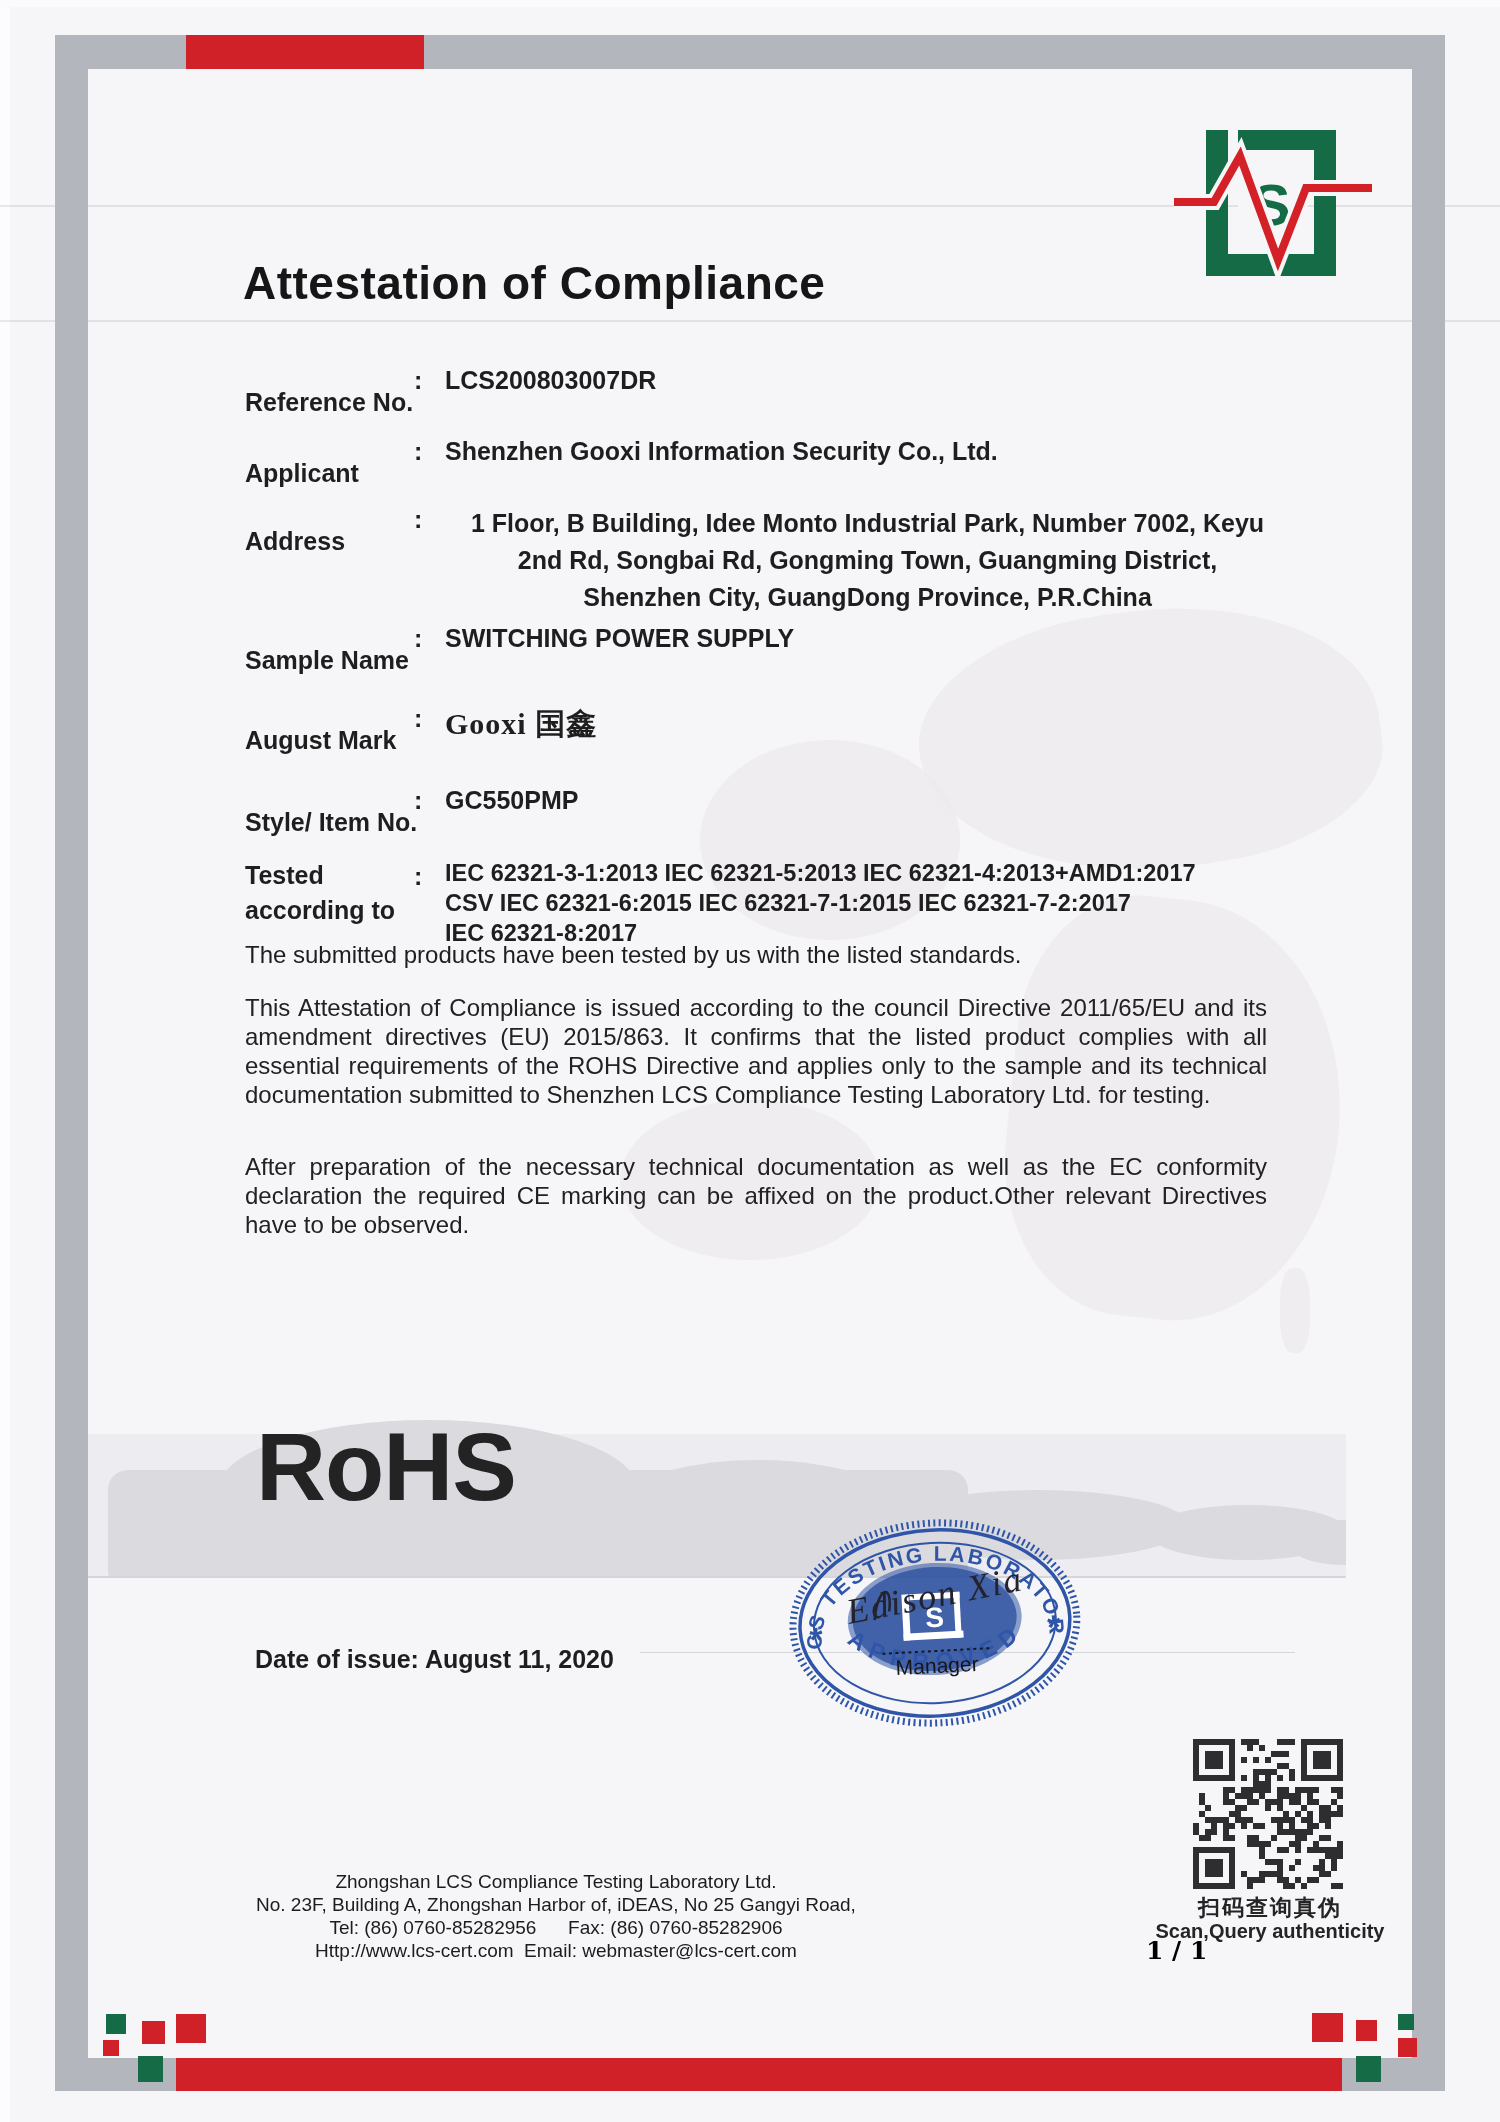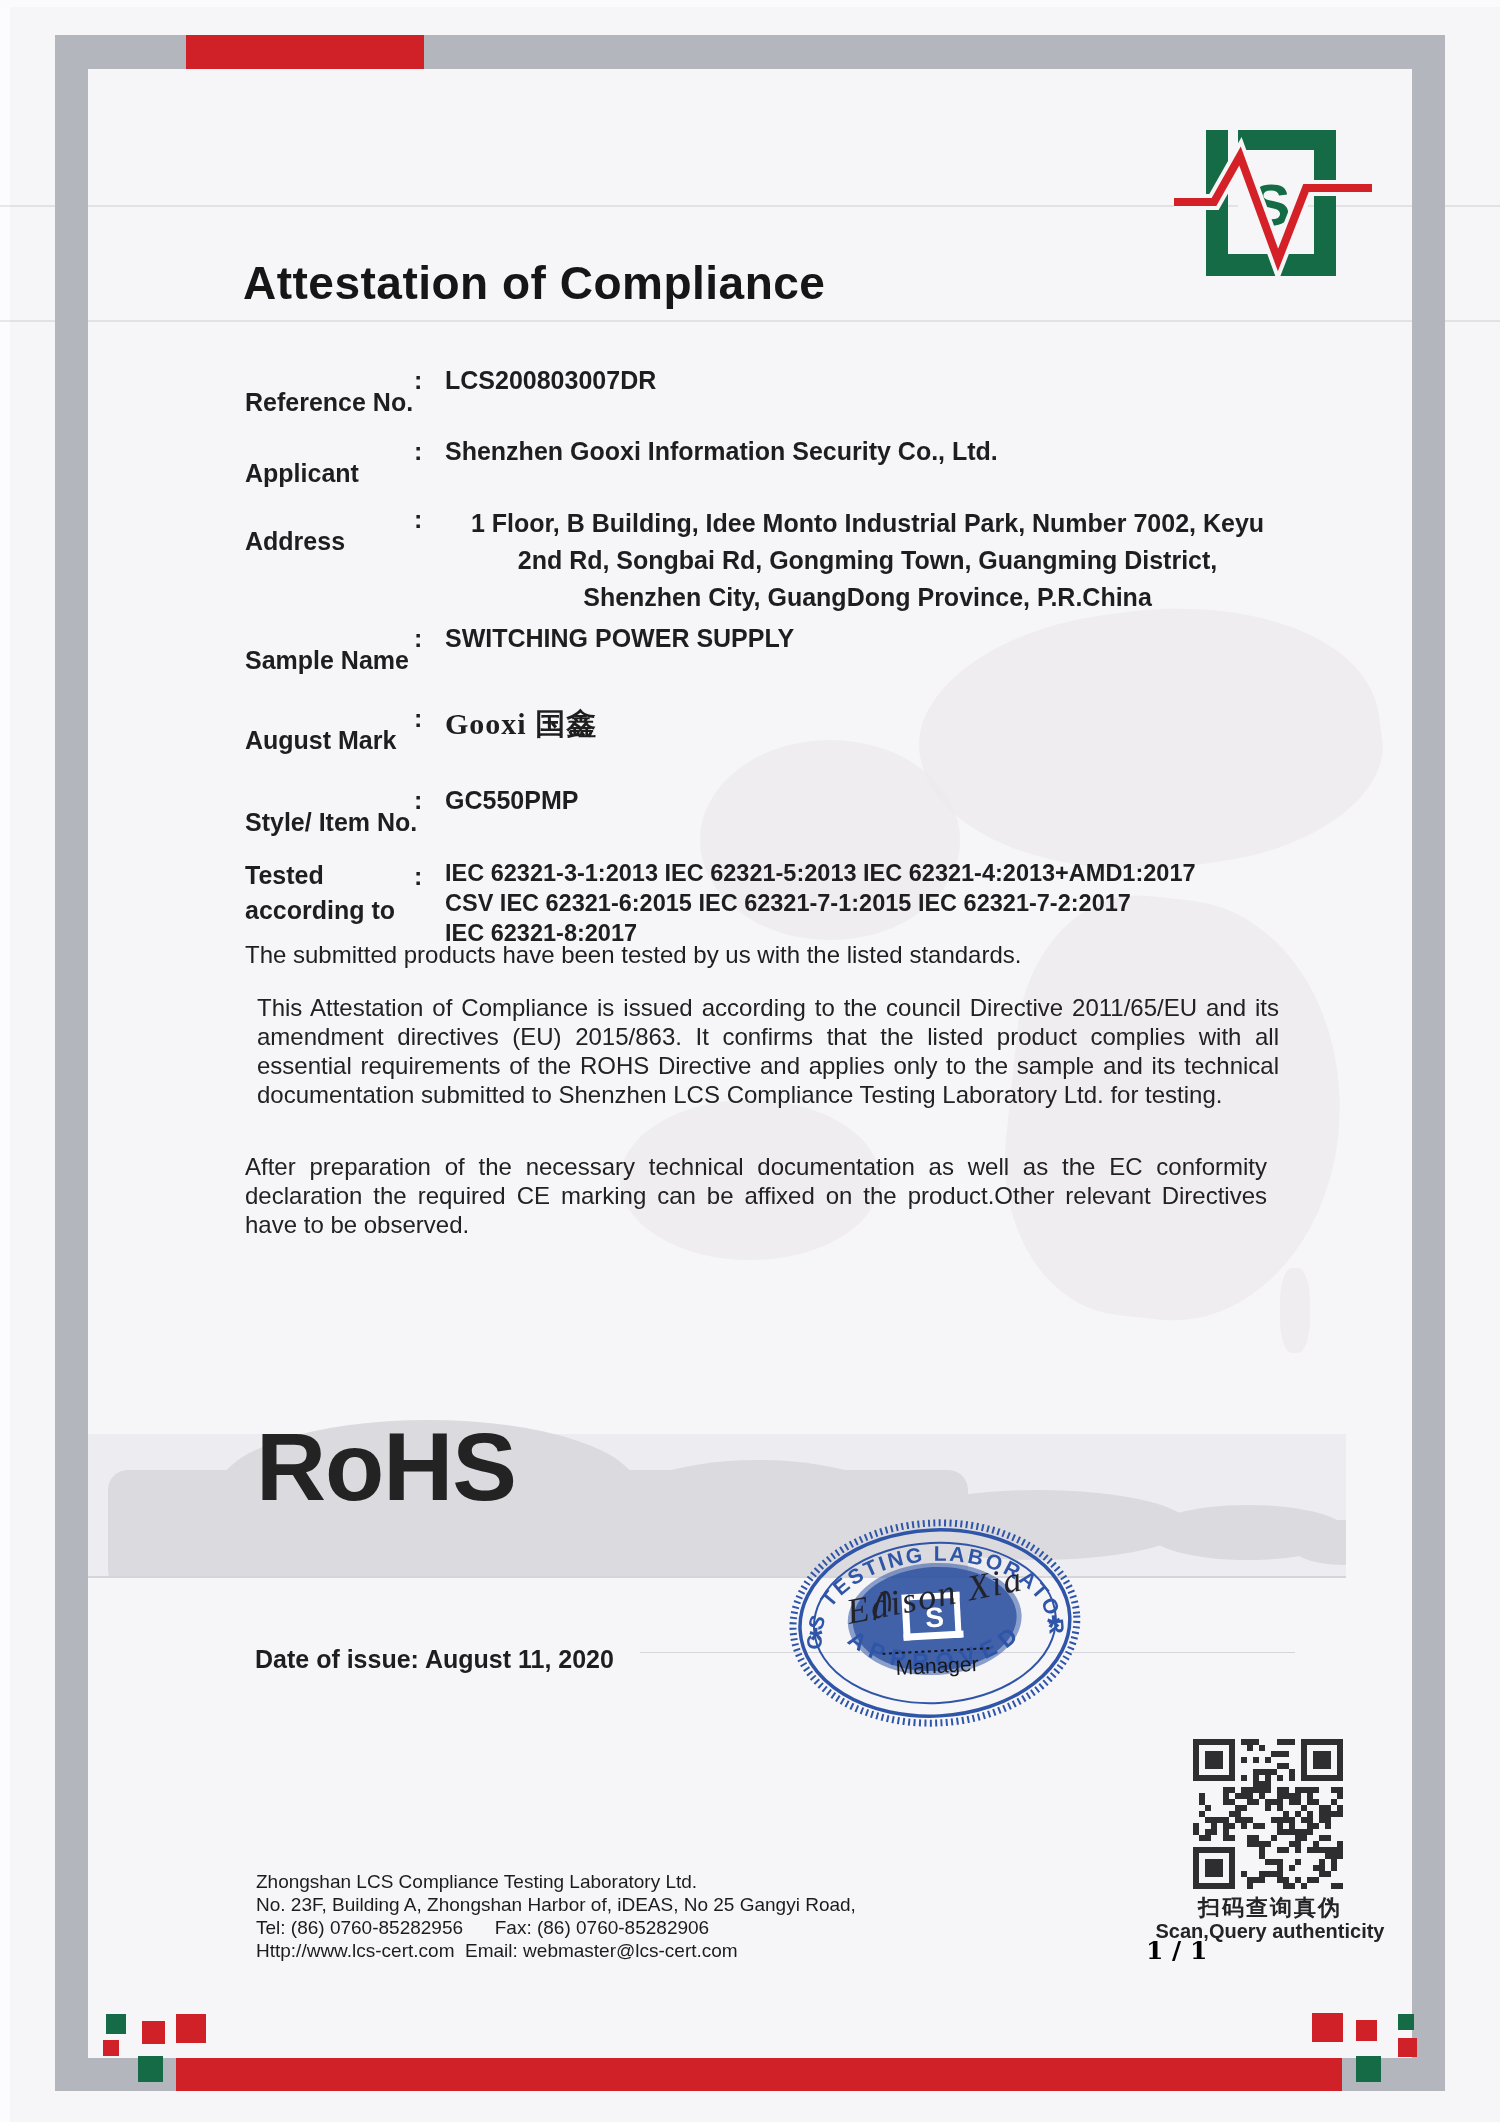--- a/index.html
+++ b/index.html
@@ -39,26 +39,26 @@
   .row .lbl{display:block;margin-top:22px;}
   .row .colon{position:absolute;left:169px;top:0;}
   .row .val{position:absolute;left:200px;top:0;white-space:nowrap;}
   .row .vlines{position:absolute;left:200px;top:0;width:845px;white-space:nowrap;}
   .addr-lines div{line-height:37px;text-align:center;}
   .tested-lbl div{line-height:35px;}
   .tested-lines div{line-height:30px;font-size:23.5px;}
   .trade .val{font-family:"Liberation Serif",serif;font-size:30px;letter-spacing:1px;}
   .note{left:245px;top:941px;font-size:24px;font-weight:400;}
   .para{left:245px;width:1022px;font-size:24px;line-height:29px;text-align:justify;font-weight:400;color:#222;}
-  .p1{top:993px;margin-left:12px;}
+  .p1{top:993px;}
   .p2{top:1152px;}
   .rohs{left:256px;top:1411px;font-size:97px;font-weight:700;letter-spacing:-1px;color:#232324;}
   .dateline{left:255px;top:1645px;font-size:25px;font-weight:700;}
   .footer{left:256px;top:1870px;font-size:19px;line-height:23px;font-weight:400;color:#1c1c1d;}
-  .footer div{white-space:pre-wrap;}
+  .footer div{white-space:pre-wrap;text-align:center;}
   
   .qr{left:1193px;top:1739px;width:150px;height:150px;display:grid;background:#f6f5f7;}
   .qm{background:#2e2d2f;}
   .qr-cap{left:1148px;width:244px;text-align:center;font-weight:700;color:#242425;}
   .cap-zh{top:1893px;font-size:22px;letter-spacing:2px;}
   .cap-en{top:1920px;font-size:20px;}
   .pageno{left:1146px;top:1936px;font-family:"DejaVu Serif",serif;font-weight:700;font-size:25px;color:#000000;}
   
   .stamp{left:783px;top:1513px;width:304px;height:224px;transform:rotate(-3deg);}
   

